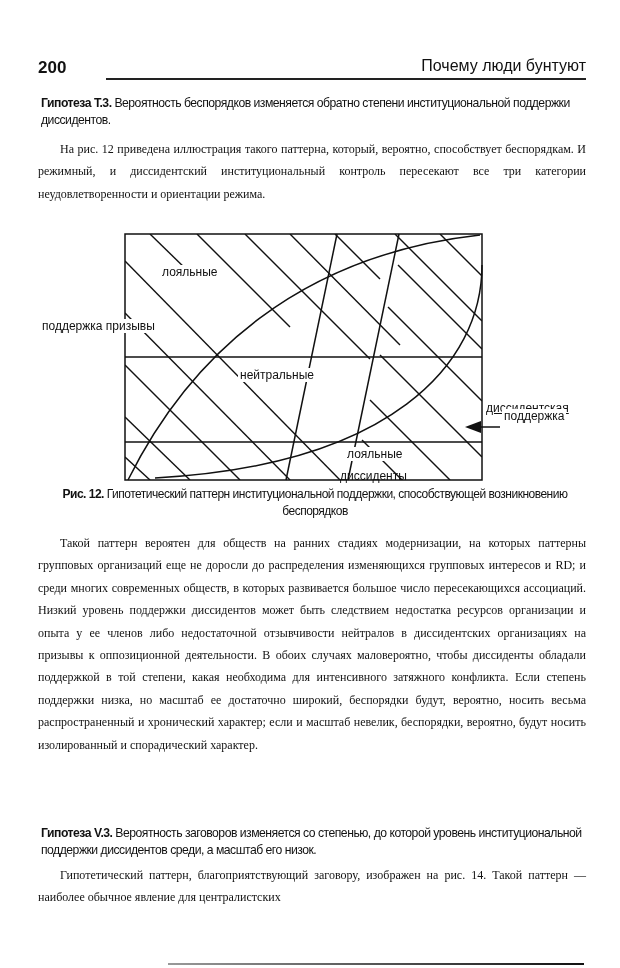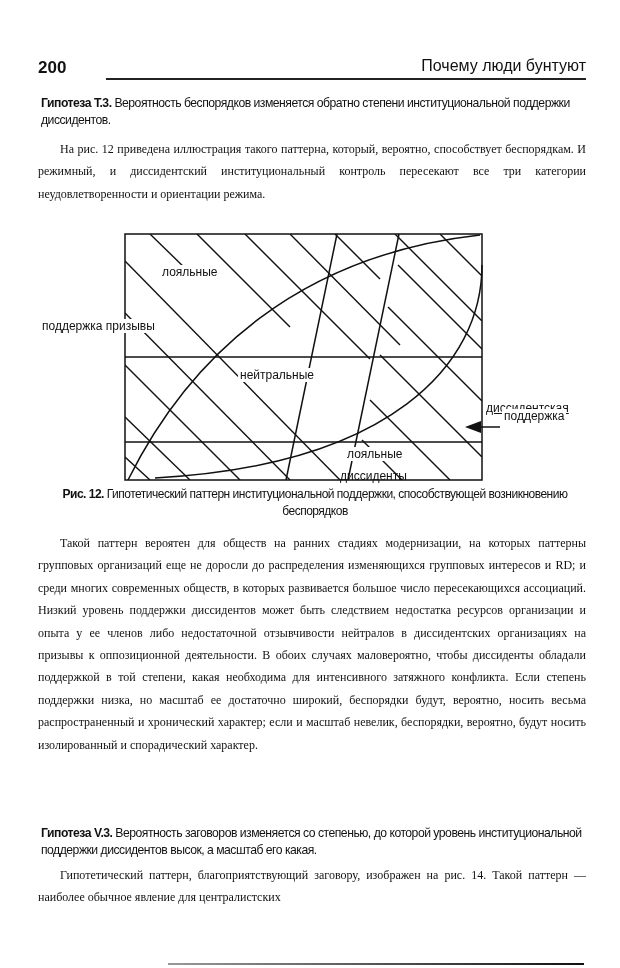--- a/index.html
+++ b/index.html
@@ -93,20 +93,20 @@
   <b>Рис. 12.</b>
   <span>Гипотетический паттерн институциональной поддержки, способствующей возникновению беспорядков</span>
 </div>
 
 <div class="para" style="top:532px;">
   <p>Такой паттерн вероятен для обществ на ранних стадиях модернизации, на которых паттерны групповых организаций еще не доросли до распределения изменяющихся групповых интересов и RD; и среди многих современных обществ, в которых развивается большое число пересекающихся ассоциаций. Низкий уровень поддержки диссидентов может быть следствием недостатка ресурсов организации и опыта у ее членов либо недостаточной отзывчивости нейтралов в диссидентских организациях на призывы к оппозиционной деятельности. В обоих случаях маловероятно, чтобы диссиденты обладали поддержкой в той степени, какая необходима для интенсивного затяжного конфликта. Если степень поддержки низка, но масштаб ее достаточно широкий, беспорядки будут, вероятно, носить весьма распространенный и хронический характер; если и масштаб невелик, беспорядки, вероятно, будут носить изолированный и спорадический характер.</p>
 </div>
 
 <div class="hyp" style="top:825px;">
   <b>Гипотеза V.3.</b>
-  <span>Вероятность заговоров изменяется со степенью, до которой уровень институциональной поддержки диссидентов высок, а масштаб его какая.</span>
+  <span>Вероятность заговоров изменяется со степенью, до которой уровень институциональной поддержки диссидентов среди, а масштаб его низок.</span>
 </div>
 
 <div class="para" style="top:864px;">
   <p>Гипотетический паттерн, благоприятствующий заговору, изображен на рис. 14. Такой паттерн — наиболее обычное явление для централистских</p>
 </div>
 
 <div class="footline"></div>
 
 </body></html>

